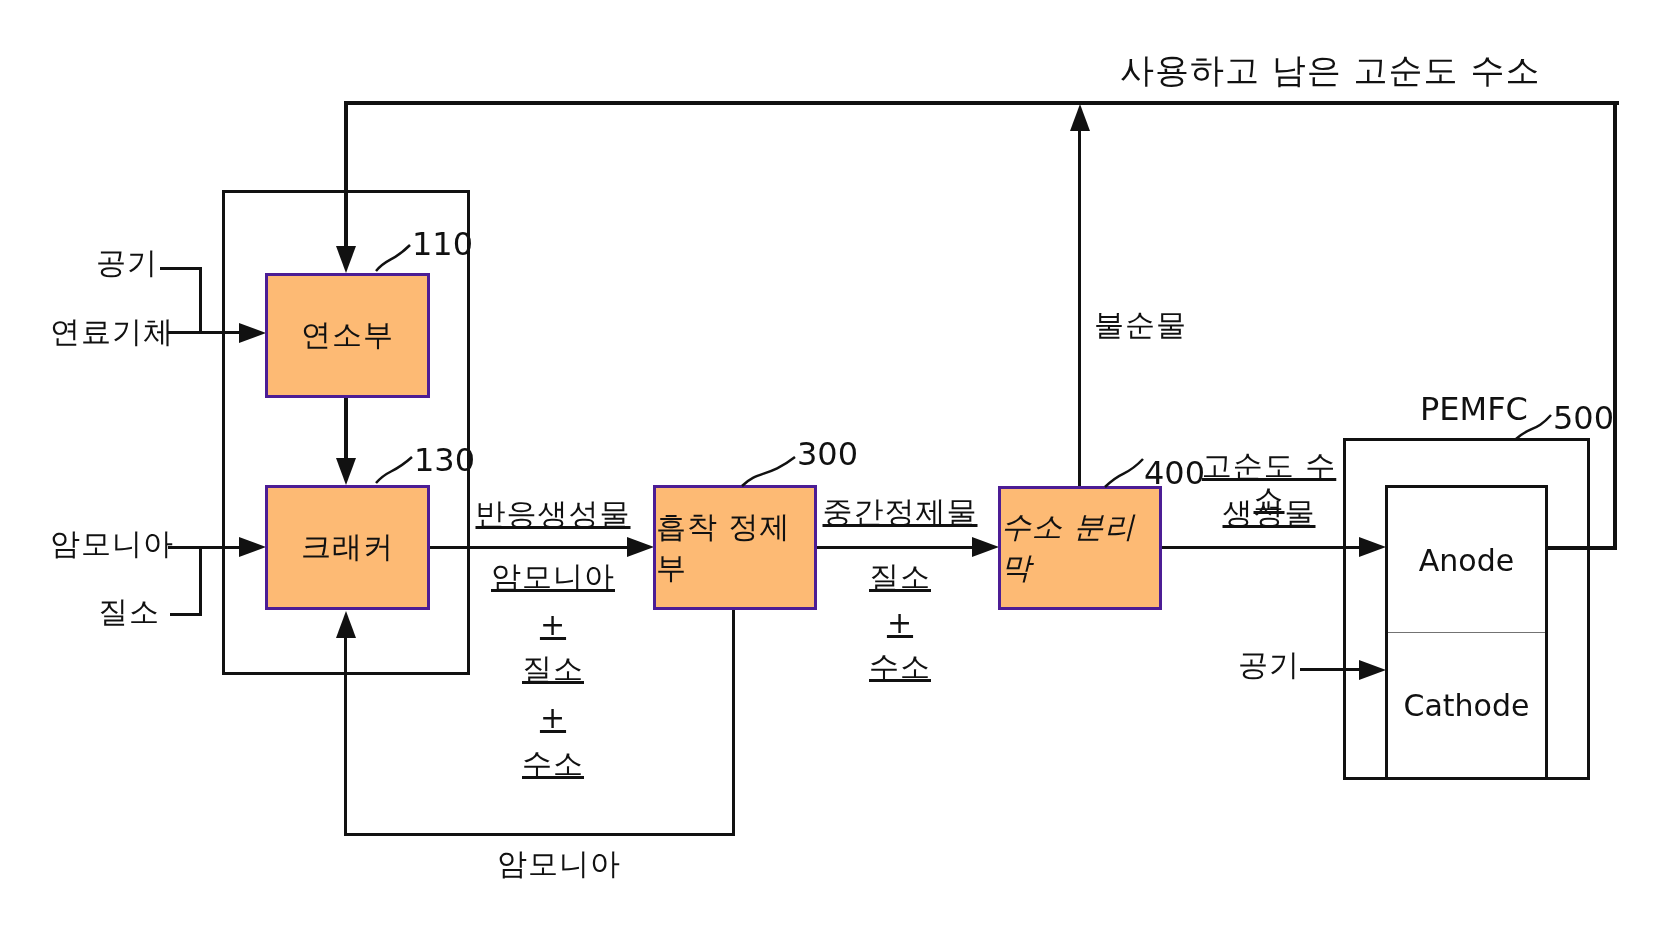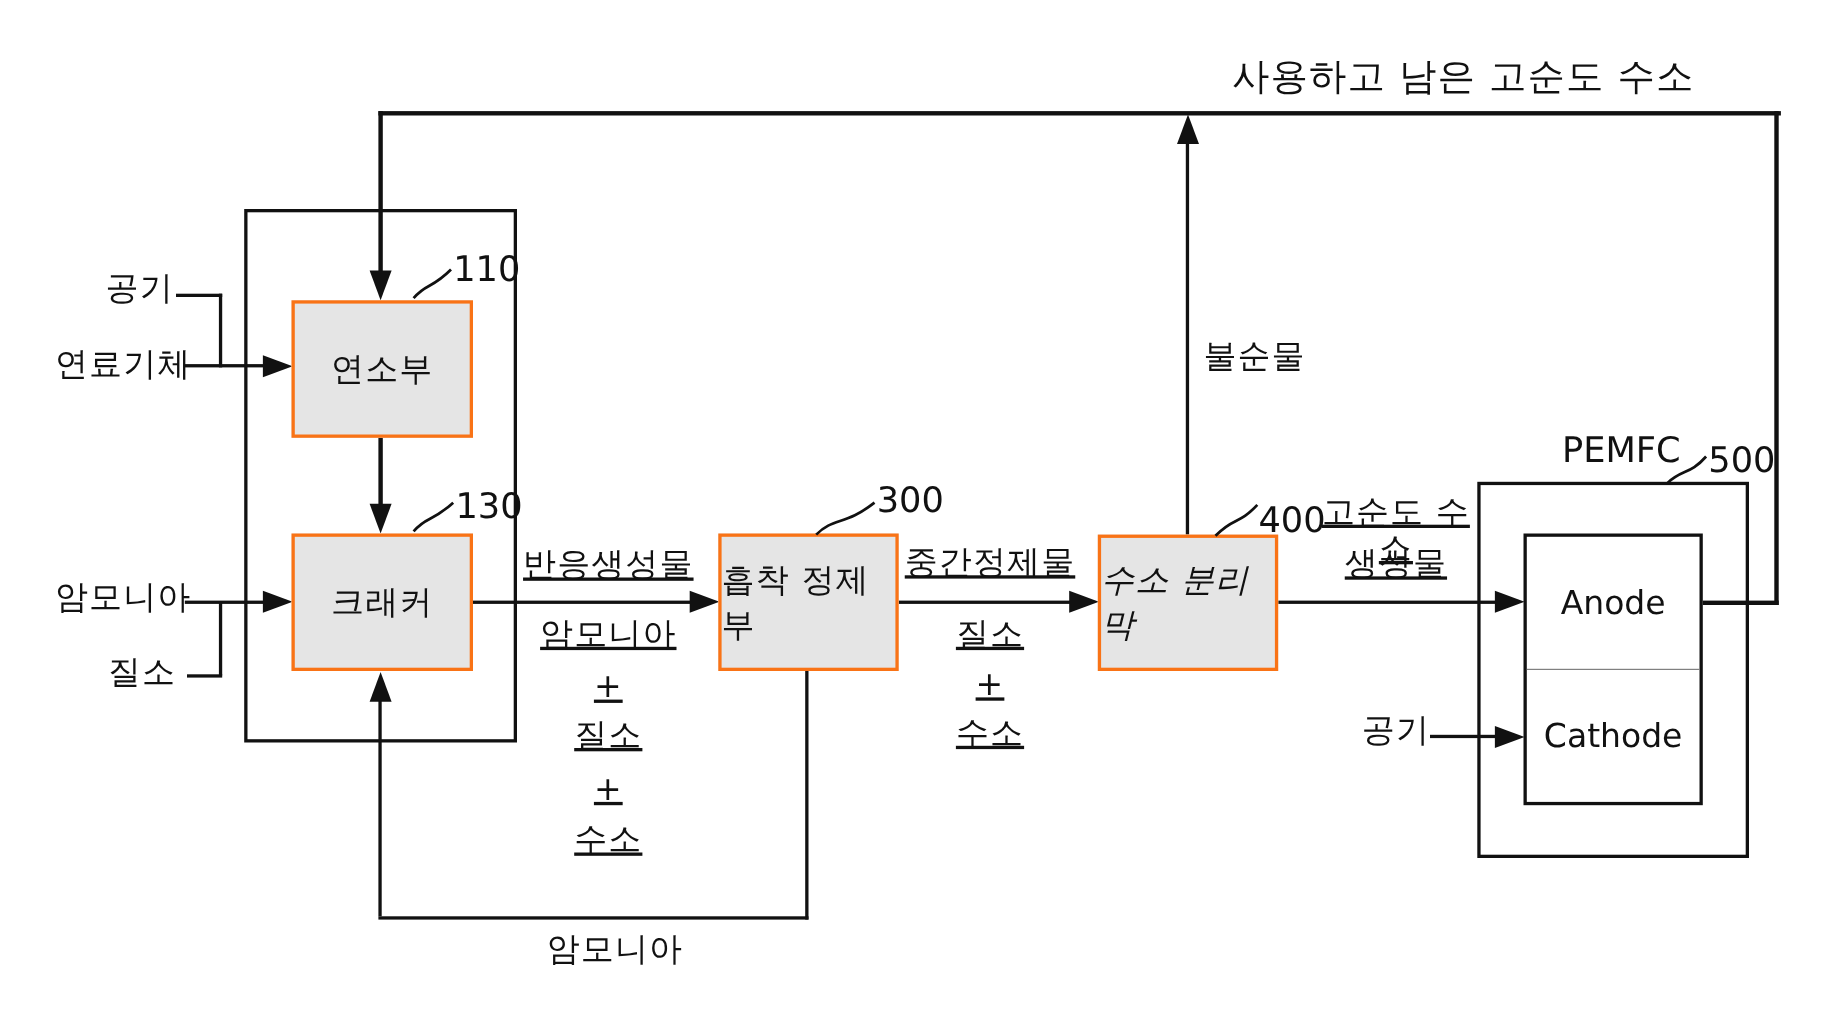--- a/index.html
+++ b/index.html
@@ -11,22 +11,22 @@
     position: relative;
     width: 1668px;
     height: 940px;
     background: #ffffff;
     font-family: "DejaVu Sans", sans-serif;
     color: #111111;
     overflow: hidden;
   }
   .box {
     position: absolute;
-    border: 3px solid #f97316;
-    background: #e5e5e5;
+    border: 3px solid #4c1d95;
+    background: #fdba74;
     box-sizing: border-box;
     display: flex;
     align-items: center;
     justify-content: center;
     font-size: 30px;
     letter-spacing: 1px;
   }
   .container-box {
     position: absolute;
     border: 3px solid #111111;
@@ -156,21 +156,21 @@
   <div class="box" style="left:653px; top:485px; width:164px; height:125px;">
     <span>흡착 정제부</span>
   </div>
 
   <div class="box" style="left:998px; top:486px; width:164px; height:124px;font-style:italic;">
     <span>수소 분리막</span>
   </div>
 
   <div class="container-box" style="left:1343px; top:438px; width:247px; height:342px;"></div>
 
-  <div class="cellstack" style="left:1385px; top:485px; width:163px; height:247px;">
+  <div class="cellstack" style="left:1385px; top:485px; width:163px; height:295px;">
     <div class="cell">
       <span>Anode</span>
     </div>
     <div class="cell">
       <span>Cathode</span>
     </div>
   </div>
 
   <div class="refnum" style="left:412px; top:228px;">110</div>
   <div class="refnum" style="left:414px; top:444px;">130</div>

